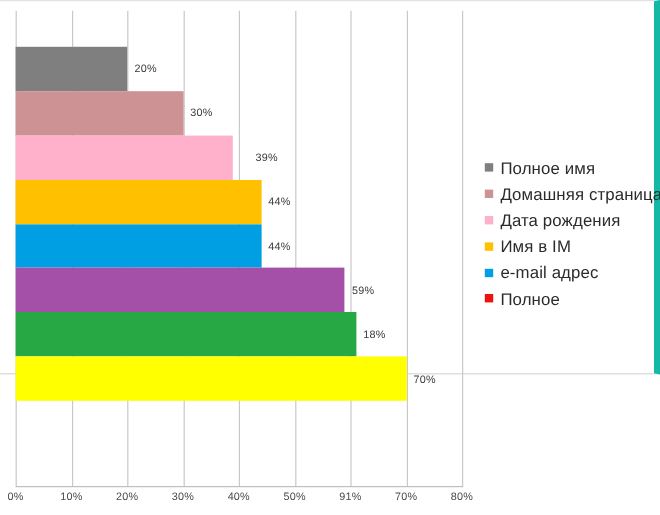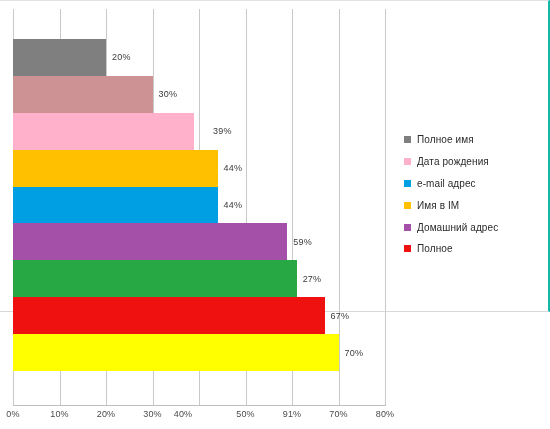--- a/index.html
+++ b/index.html
@@ -13,21 +13,21 @@
     font-family: "Liberation Sans", sans-serif;
     overflow: hidden;
   }
 
   #figure {
     position: relative;
     width: 550px;
     height: 312px;
     box-sizing: border-box;
     border-top: 1px solid #e2e2e2;
-    border-right: 2px solid #14b8a6;
+    border-right: 5px solid #14b8a6;
     border-bottom: 1px solid #d8d8d8;
     background: #ffffff;
   }
 
   
   #plot {
     position: absolute;
     left: 13px;
     top: 8px;
     width: 372px;   
@@ -111,21 +111,21 @@
     align-items: center;
     height: 21.8px;
   }
   .legend-swatch {
     width: 7px;
     height: 7px;
     flex: 0 0 auto;
     margin-right: 6px;
   }
   .legend-label {
-    font-size: 10px;
+    font-size: 14px;
     color: #2b2b2b;
     white-space: nowrap;
     letter-spacing: 0.1px;
   }
 </style>
 </head>
 <body>
 
 <div id="figure">
 
@@ -161,67 +161,63 @@
         <div class="bar-row">
           <div class="bar" title="e-mail адрес 44%" style="width: 204.6px; background: rgb(0, 159, 227);"></div>
           <div class="bar-label" style="left: 210.6px;">44%</div>
         </div>
         <div class="bar-row">
           <div class="bar" title="Домашний адрес 59%" style="width: 274.35px; background: rgb(164, 79, 168);"></div>
           <div class="bar-label" style="left: 280.35px;">59%</div>
         </div>
         <div class="bar-row">
           <div class="bar" title="Контактная информация 61%" style="width: 283.65px; background: rgb(40, 167, 69);"></div>
-          <div class="bar-label" style="left: 289.65px;">27%</div>
-        </div>
-        <div class="bar-row">
-          <div class="bar" title="Возраст 67%" style="width: 311.55px; background: rgb(239, 16, 16);"></div>
-          <div class="bar-label" style="left: 317.55px;">67%</div>
+          <div class="bar-label" style="left: 289.65px;">18%</div>
         </div>
         <div class="bar-row">
           <div class="bar" title="Имя 70%" style="width: 325.5px; background: rgb(255, 255, 0);"></div>
           <div class="bar-label" style="left: 331.5px;">70%</div>
         </div>
       </div>
   </div>
 
   <div id="axis-baseline"></div>
 
   <div id="xticks">
       <div class="xtick" style="left: 13px;">0%</div>
       <div class="xtick" style="left: 59.5px;">10%</div>
       <div class="xtick" style="left: 106px;">20%</div>
       <div class="xtick" style="left: 152.5px;">30%</div>
-      <div class="xtick" style="left: 183px;">40%</div>
+      <div class="xtick" style="left: 199px;">40%</div>
       <div class="xtick" style="left: 245.5px;">50%</div>
       <div class="xtick" style="left: 292px;">91%</div>
       <div class="xtick" style="left: 338.5px;">70%</div>
       <div class="xtick" style="left: 385px;">80%</div>
     </div>
 
   <div id="legend">
       <div class="legend-row">
         <span class="legend-swatch" style="background: rgb(127, 127, 127);"></span>
         <span class="legend-label">Полное имя</span>
       </div>
       <div class="legend-row">
+        <span class="legend-swatch" style="background: rgb(205, 146, 148);"></span>
+        <span class="legend-label">Домашняя страница</span>
+      </div>
+      <div class="legend-row">
         <span class="legend-swatch" style="background: rgb(255, 176, 203);"></span>
         <span class="legend-label">Дата рождения</span>
       </div>
       <div class="legend-row">
+        <span class="legend-swatch" style="background: rgb(255, 192, 0);"></span>
+        <span class="legend-label">Имя в IM</span>
+      </div>
+      <div class="legend-row">
         <span class="legend-swatch" style="background: rgb(0, 159, 227);"></span>
         <span class="legend-label">e-mail адрес</span>
       </div>
       <div class="legend-row">
-        <span class="legend-swatch" style="background: rgb(255, 192, 0);"></span>
-        <span class="legend-label">Имя в IM</span>
-      </div>
-      <div class="legend-row">
-        <span class="legend-swatch" style="background: rgb(164, 79, 168);"></span>
-        <span class="legend-label">Домашний адрес</span>
-      </div>
-      <div class="legend-row">
         <span class="legend-swatch" style="background: rgb(239, 16, 16);"></span>
         <span class="legend-label">Полное</span>
       </div>
     </div>
 
 </div>
 
 </body></html>

